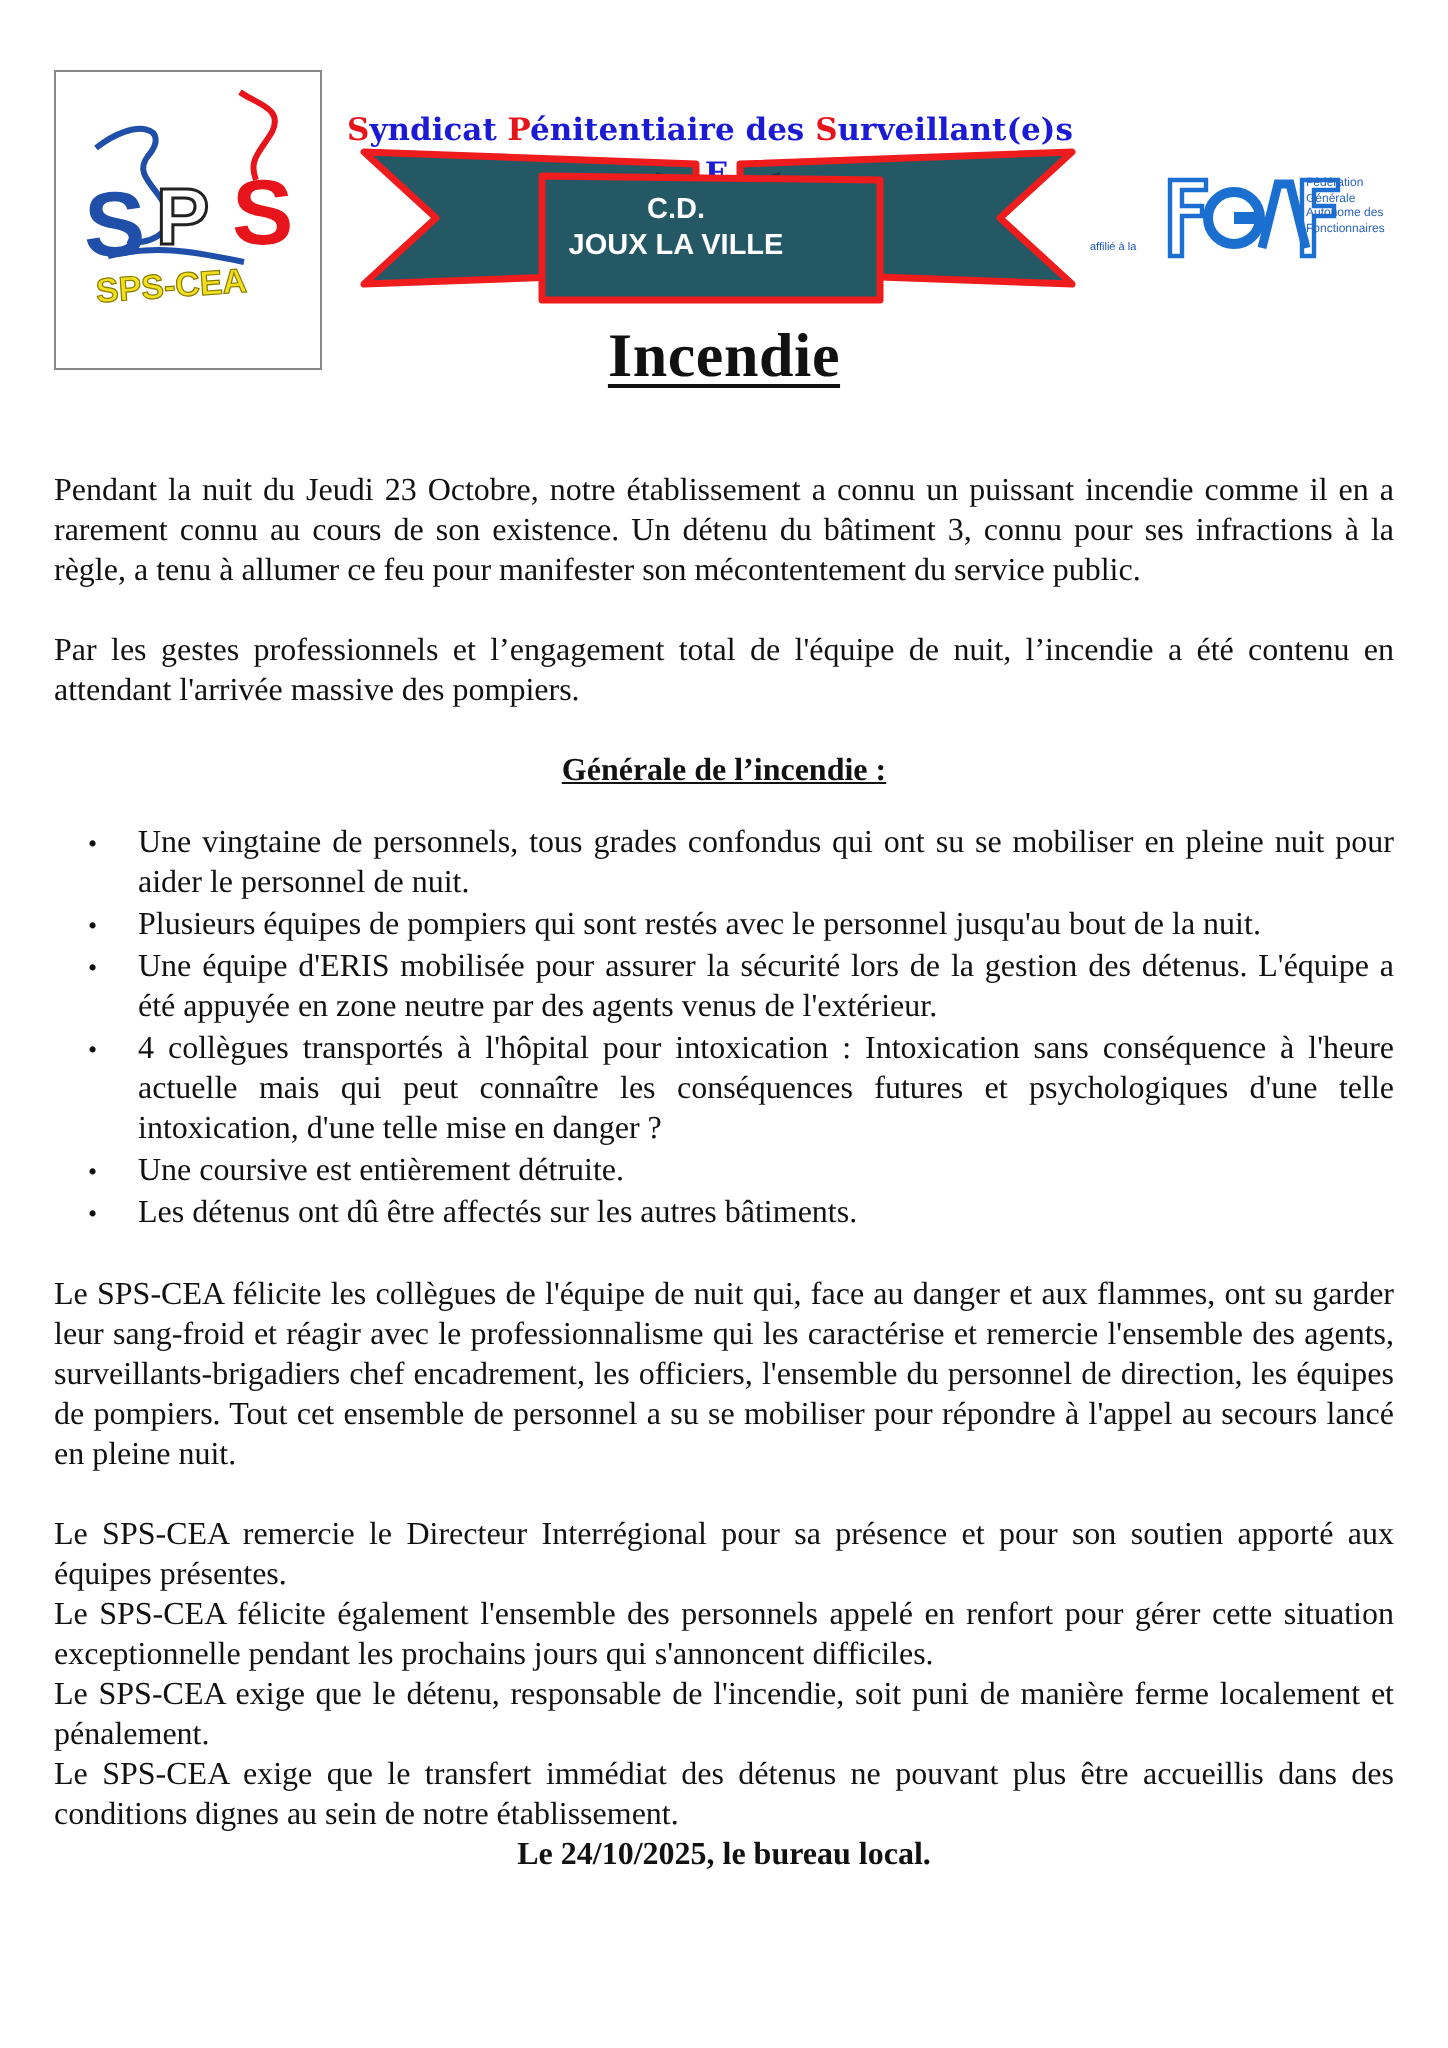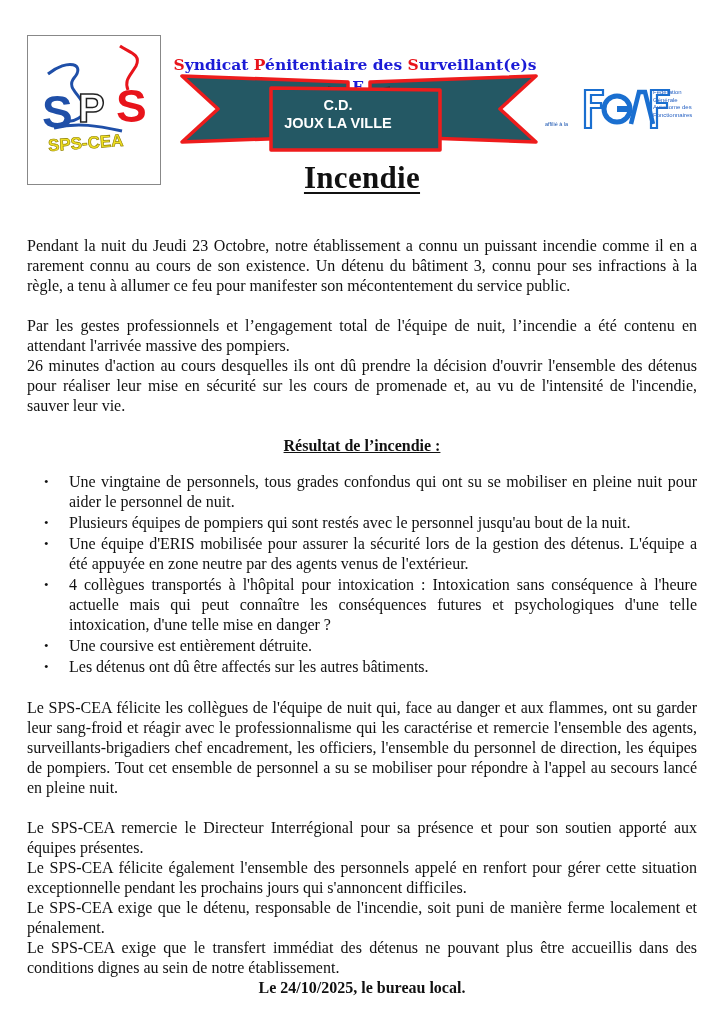--- a/index.html
+++ b/index.html
@@ -86,23 +86,22 @@
   <div>Autonome des</div>
   <div>Fonctionnaires</div>
 </div>
 
 <div class="abs doc-title">Incendie</div>
 
 <div class="abs content">
   <p>Pendant la nuit du Jeudi 23 Octobre, notre établissement a connu un puissant incendie comme il en a rarement connu au cours de son existence. Un détenu du bâtiment 3, connu pour ses infractions à la règle, a tenu à allumer ce feu pour manifester son mécontentement du service public.</p>
   <div class="gap"></div>
   <p>Par les gestes professionnels et l’engagement total de l'équipe de nuit, l’incendie a été contenu en attendant l'arrivée massive des pompiers.</p>
-  <p>26 minutes d'action au cours desquelles ils ont dû prendre la décision d'ouvrir l'ensemble des détenus pour réaliser leur mise en sécurité sur les cours de promenade et, au vu de l'intensité de l'incendie, sauver leur vie.</p>
   <div class="gap"></div>
-  <p class="section-head">Résultat de l’incendie :</p>
+  <p class="section-head">Générale de l’incendie :</p>
   <div class="gap" style="height:16px"></div>
   <ul class="results">
     <li><span class="bullet">•</span><span>Une vingtaine de personnels, tous grades confondus qui ont su se mobiliser en pleine nuit pour aider le personnel de nuit.</span></li>
     <li><span class="bullet">•</span><span>Plusieurs équipes de pompiers qui sont restés avec le personnel jusqu'au bout de la nuit.</span></li>
     <li><span class="bullet">•</span><span>Une équipe d'ERIS mobilisée pour assurer la sécurité lors de la gestion des détenus. L'équipe a été appuyée en zone neutre par des agents venus de l'extérieur.</span></li>
     <li><span class="bullet">•</span><span>4 collègues transportés à l'hôpital pour intoxication : Intoxication sans conséquence à l'heure actuelle mais qui peut connaître les conséquences futures et psychologiques d'une telle intoxication, d'une telle mise en danger ?</span></li>
     <li><span class="bullet">•</span><span>Une coursive est entièrement détruite.</span></li>
     <li><span class="bullet">•</span><span>Les détenus ont dû être affectés sur les autres bâtiments.</span></li>
   </ul>
   <div class="gap"></div>

